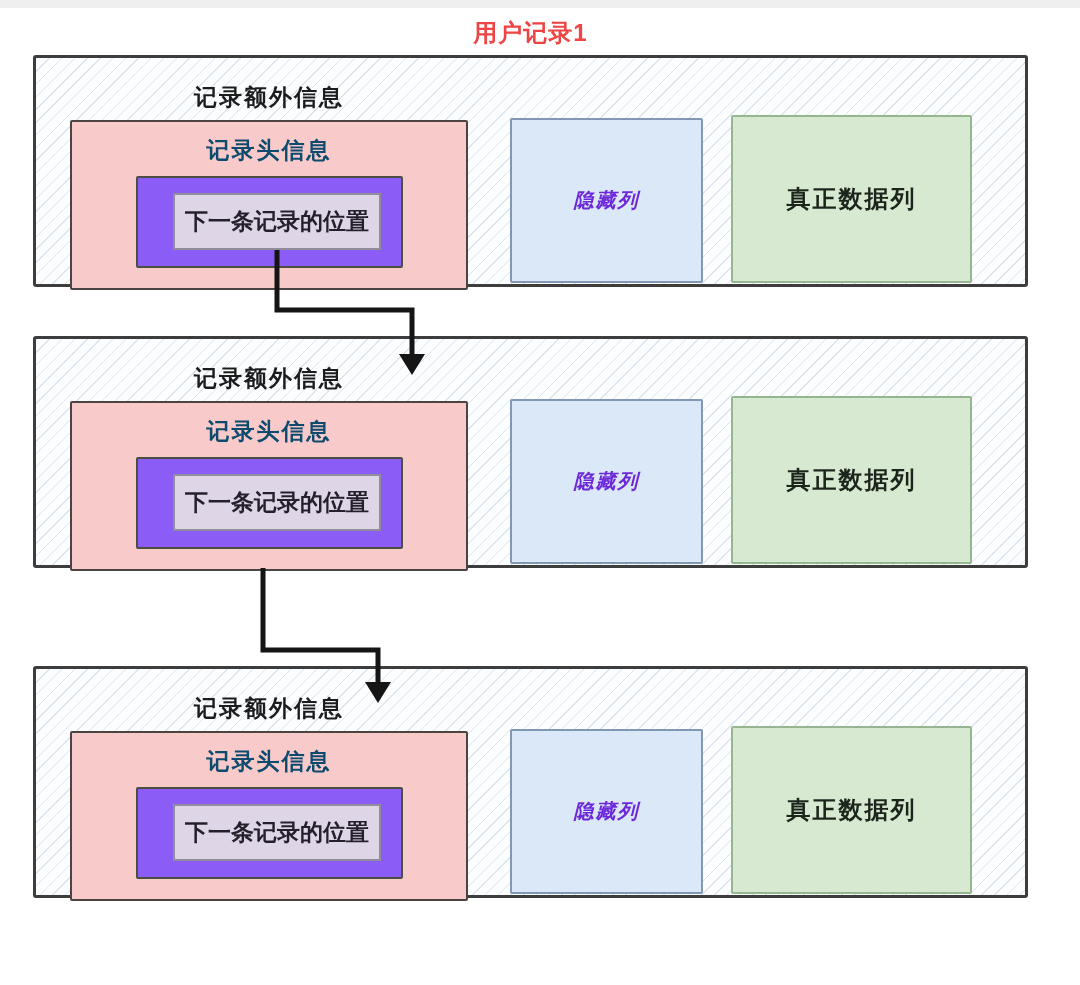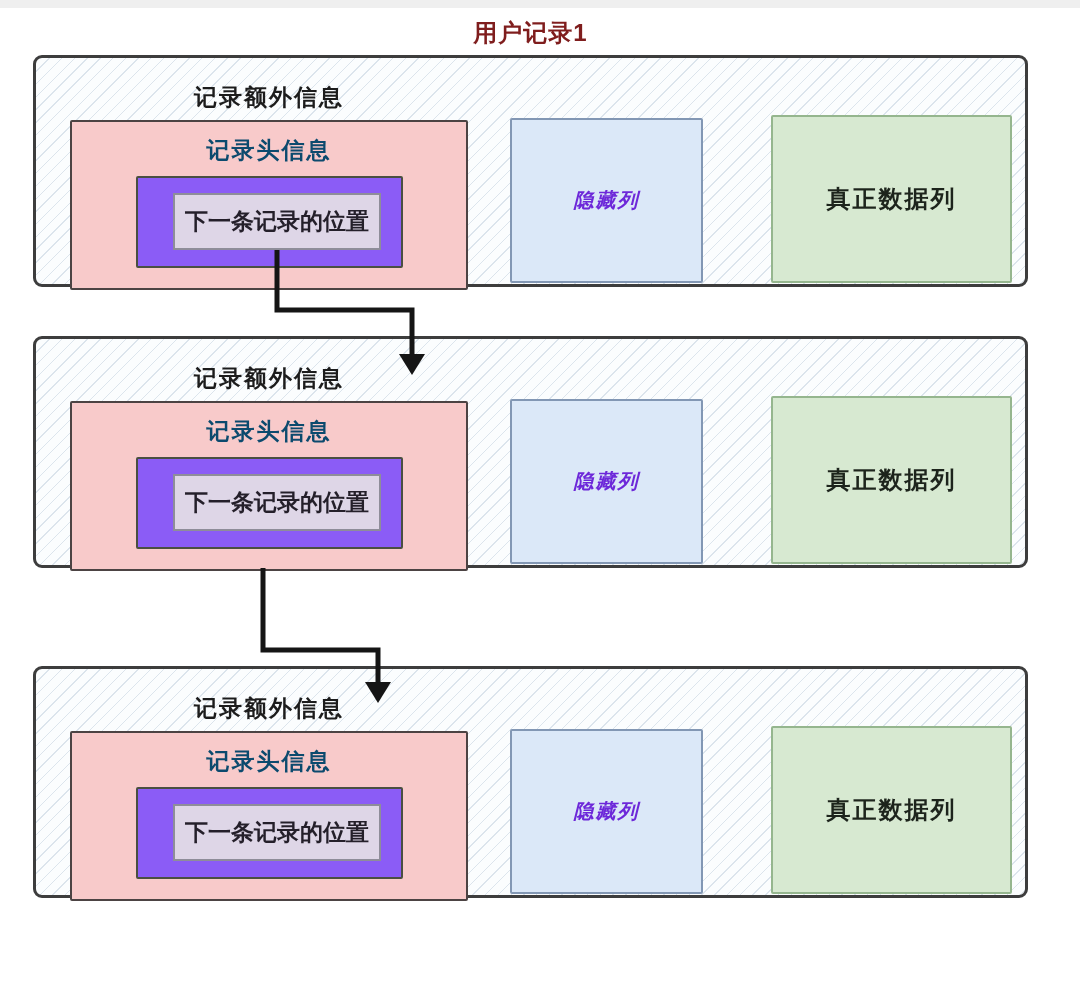--- a/index.html
+++ b/index.html
@@ -6,26 +6,26 @@
   body { font-family:"Liberation Sans", sans-serif; }
   .canvas {
     position:relative; width:1080px; height:985px; background:#ffffff; overflow:hidden;
   }
   .top-strip {
     position:absolute; left:0; top:0; width:1080px; height:8px; background:#efefef;
   }
   .record { position:absolute; left:33px; width:995px; }
   .record-title {
     height:30px; line-height:30px; margin-bottom:7px;
-    text-align:center; font-size:24px; font-weight:700; color:#7f1d1d;
+    text-align:center; font-size:24px; font-weight:700; color:#ef4444;
     letter-spacing:1px;
   }
   .record-box {
     position:relative; width:995px; height:232px; box-sizing:border-box;
-    border:3px solid #3d3d3d; border-radius:9px;
+    border:3px solid #3d3d3d; border-radius:3px;
     background-color:#fbfdfe;
     background-image:repeating-linear-gradient(135deg,
       rgba(148,172,196,0.30) 0px, rgba(148,172,196,0.30) 1px,
       transparent 1px, transparent 9px);
   }
   .extra-label {
     position:absolute; left:34px; top:24px; width:398px;
     text-align:center; font-size:23px; font-weight:600; color:#1c1c1c;
     letter-spacing:2px;
   }
@@ -55,21 +55,21 @@
     box-sizing:border-box; background:#dbe8f8; border:2px solid #8297b4;
     border-radius:2px;
     display:flex; align-items:center; justify-content:center;
     font-size:20px; font-weight:600; color:#6d28d9; letter-spacing:2px;font-style:italic;
   }
   .data-box {
     position:absolute; left:695px; top:57px; width:241px; height:168px;
     box-sizing:border-box; background:#d7e9d1; border:2px solid #95b68e;
     border-radius:2px;
     display:flex; align-items:center; justify-content:center;
-    font-size:24px; font-weight:600; color:#1d241c; letter-spacing:2px;margin-left:40px;
+    font-size:24px; font-weight:600; color:#1d241c; letter-spacing:2px;
   }
   .arrow-layer {
     position:absolute; left:0; top:0; width:1080px; height:985px;
     pointer-events:none; z-index:5;
   }
 </style>
 </head>
 <body>
 
 <div class="canvas">

